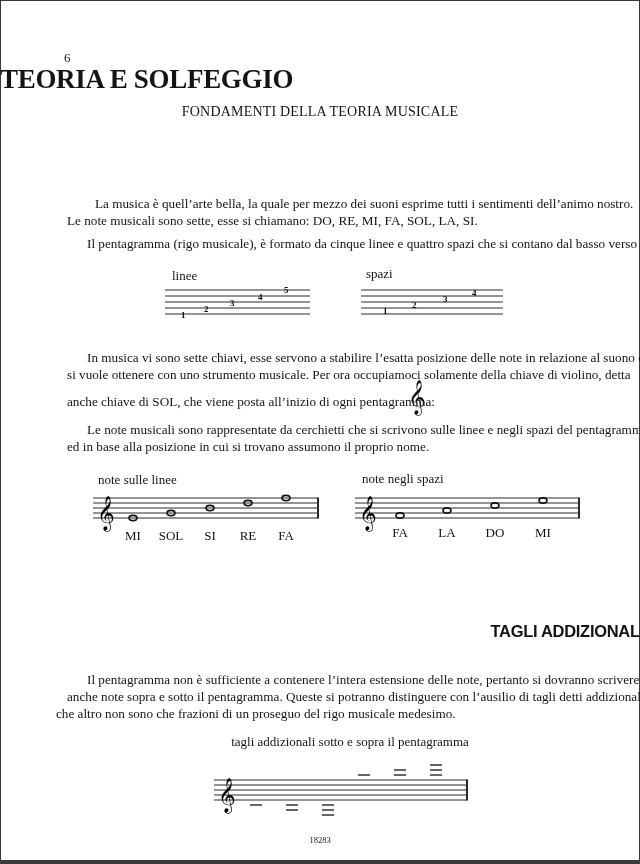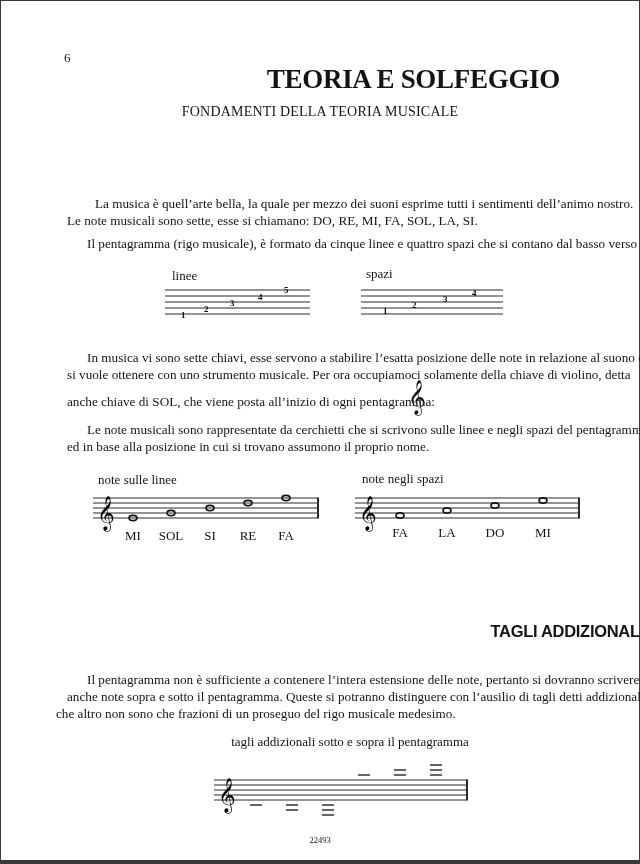--- a/index.html
+++ b/index.html
@@ -4,21 +4,21 @@
 <style>
   html, body { margin: 0; padding: 0; }
   body {
     width: 640px; height: 864px; background: #ffffff; position: relative; overflow: hidden;
     font-family: "Liberation Serif", "DejaVu Serif", serif; color: #141414;
   }
   .frame { position: absolute; left: 0; top: 0; width: 638px; height: 862px; border: 1px solid #3a3a3a; }
   .frame-bottom { position: absolute; left: 0; top: 860px; width: 640px; height: 4px; background: #3a3a3a; }
   .abs { position: absolute; }
   .page-num { left: 64px; top: 50px; font-size: 13px; }
-  .title { left: 0; width: 560px; top: 64px; text-align: right; font-size: 27px; font-weight: bold; letter-spacing: -0.3px; }
+  .title { left: 0; width: 560px; top: 64px; text-align: left; font-size: 27px; font-weight: bold; letter-spacing: -0.3px; }
   .subtitle { left: 0; width: 640px; top: 104px; text-align: center; font-size: 14px; letter-spacing: 0.2px; }
   .para { font-size: 13.2px; line-height: 19px; }
   .line { white-space: nowrap; }
   .section-title { left: 4px; width: 640px; top: 622px; text-align: right; font-size: 16.5px; font-weight: bold; font-family: "Liberation Sans", "DejaVu Sans", sans-serif; letter-spacing: -0.3px; }
   .caption { font-size: 13px; }
   .footer { left: 0; width: 640px; top: 835px; text-align: center; font-size: 8.5px; }
   svg { position: absolute; overflow: visible; }
   svg text { font-family: "Liberation Serif", "DejaVu Serif", serif; }
 </style>
 </head>
@@ -155,13 +155,13 @@
       <line x1="108" x2="120" y1="55" y2="55"></line>
       <line x1="144" x2="156" y1="15" y2="15"></line>
       <line x1="180" x2="192" y1="15" y2="15"></line>
       <line x1="180" x2="192" y1="10" y2="10"></line>
       <line x1="216" x2="228" y1="15" y2="15"></line>
       <line x1="216" x2="228" y1="10" y2="10"></line>
       <line x1="216" x2="228" y1="5" y2="5"></line>
     </g>
 </svg>
 
-<div class="abs footer">22493</div>
+<div class="abs footer">18283</div>
 
 </body></html>

